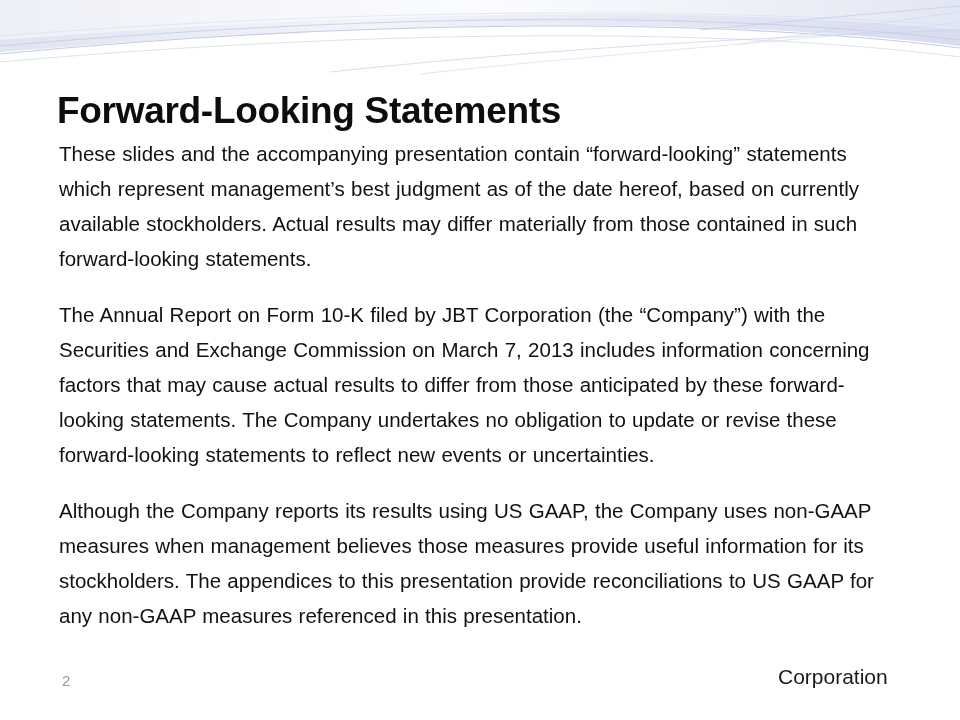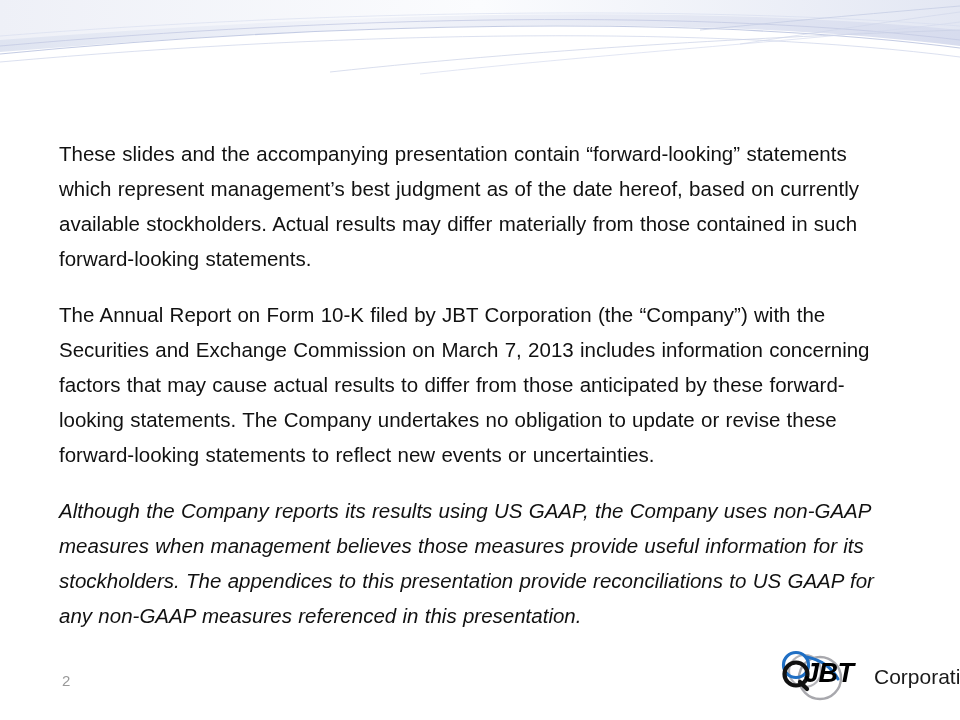--- a/index.html
+++ b/index.html
@@ -54,21 +54,20 @@
   .body-paragraph {
     font-size: 20.5px;
     color: #111111;
     line-height: 35px;
     margin: 0 0 21px 0;
     text-align: left;
     word-spacing: 0.6px;
   }
   .body-paragraph:last-child {
     margin-bottom: 8px;
-    font-style: italic;
   }
 
   
   .page-number {
     position: absolute;
     left: 62px;
     top: 672px;
     font-size: 15px;
     color: #999999;
   }
@@ -143,42 +142,27 @@
       <path d="M0,46 C350,15 700,9 960,40" fill="none" stroke="#c4cbe3" stroke-width="1" opacity="0.8"></path>
       <path d="M0,62 C360,30 720,26 960,57" fill="none" stroke="#ccd3e8" stroke-width="1" opacity="0.7"></path>
       <path d="M330,72 C560,47 790,36 960,30" fill="none" stroke="#c9d0e6" stroke-width="1" opacity="0.7"></path>
       <path d="M420,74 C620,52 820,40 960,22" fill="none" stroke="#d3d9ec" stroke-width="1" opacity="0.65"></path>
       <path d="M0,36 C330,10 690,5 960,26" fill="none" stroke="#d6dcee" stroke-width="1" opacity="0.6"></path>
       <path d="M700,30 C800,20 890,12 960,6" fill="none" stroke="#c2cae2" stroke-width="1" opacity="0.7"></path>
       <path d="M740,44 C820,32 900,20 960,12" fill="none" stroke="#cfd6ea" stroke-width="1" opacity="0.6"></path>
     </svg>
   </div>
 
+  <h1 class="slide-title">Forward-Looking Statements</h1>
 
   <div class="body-content">
     <p class="body-paragraph">These slides and the accompanying presentation contain “forward-looking” statements which represent management’s best judgment as of the date hereof, based on currently available stockholders. Actual results may differ materially from those contained in such forward-looking statements.</p>
     <p class="body-paragraph">The Annual Report on Form 10-K filed by JBT Corporation (the “Company”) with the Securities and Exchange Commission on March 7, 2013 includes information concerning factors that may cause actual results to differ from those anticipated by these forward-looking statements. The Company undertakes no obligation to update or revise these forward-looking statements to reflect new events or uncertainties.</p>
     <p class="body-paragraph">Although the Company reports its results using US GAAP, the Company uses non-GAAP measures when management believes those measures provide useful information for its stockholders.  The appendices to this presentation provide reconciliations to US GAAP for any non-GAAP measures referenced in this presentation.</p>
   </div>
 
   <div class="page-number">2</div>
 
   <div class="logo">
-    <div class="logo-mark">
-      <svg width="96" height="56" viewBox="0 0 96 56" xmlns="http://www.w3.org/2000/svg">
-
-        <circle cx="44" cy="30" r="21" fill="none" stroke="#a8a8ad" stroke-width="2.4"></circle>
-
-        <circle cx="29" cy="23" r="16" fill="none" stroke="#b5b5ba" stroke-width="2.2"></circle>
-
-        <circle cx="20" cy="17" r="12.5" fill="none" stroke="#1f6fc4" stroke-width="3.2"></circle>
-
-        <path d="M31,9 C45,12 56,20 62,31" fill="none" stroke="#1f6fc4" stroke-width="3" stroke-linecap="round"></path>
-
-        <circle cx="20" cy="26" r="11.5" fill="none" stroke="#111111" stroke-width="4.2"></circle>
-        <path d="M24,34 L31,41" stroke="#111111" stroke-width="4.2" stroke-linecap="round"></path>
-      </svg>
-      <span class="logo-jbt">JBT</span>
-    </div>
     <span class="logo-word">Corporation</span>
   </div>
 
 </div>
 
 </body></html>

